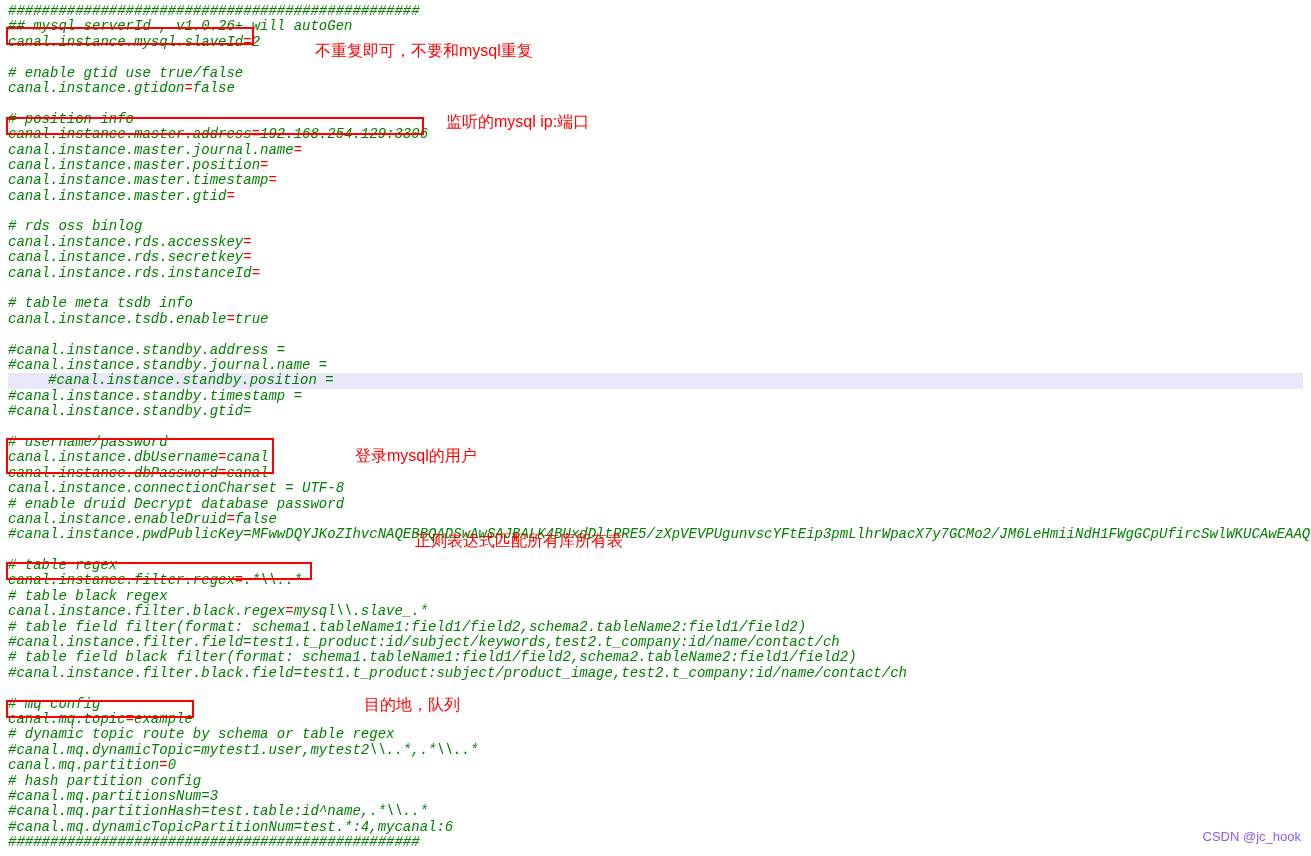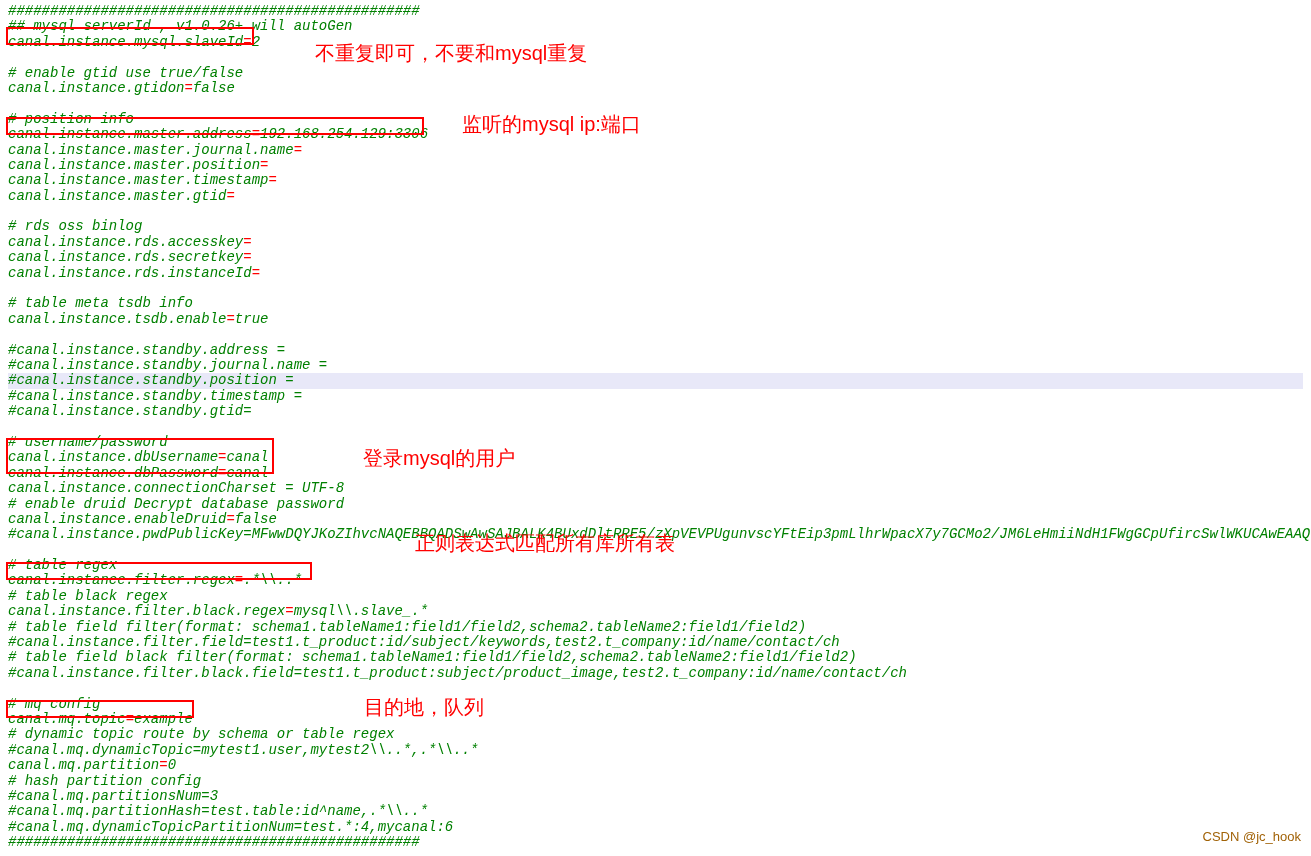--- a/index.html
+++ b/index.html
@@ -10,53 +10,53 @@
     line-height: 1.1;
     background: #ffffff;
     padding: 4px 8px;
     position: relative;
     width: 1311px;
   }
   .line { white-space: pre; color: #008000; }
   .line .k { color: #008000; }
   .line .eq { color: #ff0000; font-style: italic; }
   .line .v { color: #008000; }
-  .hl { background: #e8e8f8; display: inline-block; width: 100%; }
+  .hl { background: #e8e8f8; display: inline-block; width: 100%; padding-left: 40px; }
   .box {
     position: absolute;
     border: 2px solid #ff0000;
     pointer-events: none;
   }
   .ann {
     position: absolute;
     color: #ff0000;
     font-family: "Microsoft YaHei", "SimSun", sans-serif;
     font-style: normal;
-    font-size: 20px;
+    font-size: 16px;
     white-space: nowrap;
   }
   .wm {
     position: absolute;
-    color: #a16207;
+    color: #8b5cf6;
     font-family: Arial, sans-serif;
     font-style: normal;
     font-size: 13px;
   }
 </style>
 </head>
 <body>
 
 <div id="code"><div class="line">#################################################</div><div class="line">## mysql serverId , v1.0.26+ will autoGen</div><div class="line"><span class="k">canal.instance.mysql.slaveId</span><span class="eq">=</span><span class="v">2</span></div><div class="line">&nbsp;</div><div class="line"># enable gtid use true/false</div><div class="line"><span class="k">canal.instance.gtidon</span><span class="eq">=</span><span class="v">false</span></div><div class="line">&nbsp;</div><div class="line"># position info</div><div class="line"><span class="k">canal.instance.master.address</span><span class="eq">=</span><span class="v">192.168.254.129:3306</span></div><div class="line"><span class="k">canal.instance.master.journal.name</span><span class="eq">=</span><span class="v"></span></div><div class="line"><span class="k">canal.instance.master.position</span><span class="eq">=</span><span class="v"></span></div><div class="line"><span class="k">canal.instance.master.timestamp</span><span class="eq">=</span><span class="v"></span></div><div class="line"><span class="k">canal.instance.master.gtid</span><span class="eq">=</span><span class="v"></span></div><div class="line">&nbsp;</div><div class="line"># rds oss binlog</div><div class="line"><span class="k">canal.instance.rds.accesskey</span><span class="eq">=</span><span class="v"></span></div><div class="line"><span class="k">canal.instance.rds.secretkey</span><span class="eq">=</span><span class="v"></span></div><div class="line"><span class="k">canal.instance.rds.instanceId</span><span class="eq">=</span><span class="v"></span></div><div class="line">&nbsp;</div><div class="line"># table meta tsdb info</div><div class="line"><span class="k">canal.instance.tsdb.enable</span><span class="eq">=</span><span class="v">true</span></div><div class="line">&nbsp;</div><div class="line">#canal.instance.standby.address =</div><div class="line">#canal.instance.standby.journal.name =</div><div class="line hl">#canal.instance.standby.position =</div><div class="line">#canal.instance.standby.timestamp =</div><div class="line">#canal.instance.standby.gtid=</div><div class="line">&nbsp;</div><div class="line"># username/password</div><div class="line"><span class="k">canal.instance.dbUsername</span><span class="eq">=</span><span class="v">canal</span></div><div class="line"><span class="k">canal.instance.dbPassword</span><span class="eq">=</span><span class="v">canal</span></div><div class="line">canal.instance.connectionCharset = UTF-8</div><div class="line"># enable druid Decrypt database password</div><div class="line"><span class="k">canal.instance.enableDruid</span><span class="eq">=</span><span class="v">false</span></div><div class="line">#canal.instance.pwdPublicKey=MFwwDQYJKoZIhvcNAQEBBQADSwAwSAJBALK4BUxdDltRRE5/zXpVEVPUgunvscYFtEip3pmLlhrWpacX7y7GCMo2/JM6LeHmiiNdH1FWgGCpUfircSwlWKUCAwEAAQ==</div><div class="line">&nbsp;</div><div class="line"># table regex</div><div class="line"><span class="k">canal.instance.filter.regex</span><span class="eq">=</span><span class="v">.*\\..*</span></div><div class="line"># table black regex</div><div class="line"><span class="k">canal.instance.filter.black.regex</span><span class="eq">=</span><span class="v">mysql\\.slave_.*</span></div><div class="line"># table field filter(format: schema1.tableName1:field1/field2,schema2.tableName2:field1/field2)</div><div class="line">#canal.instance.filter.field=test1.t_product:id/subject/keywords,test2.t_company:id/name/contact/ch</div><div class="line"># table field black filter(format: schema1.tableName1:field1/field2,schema2.tableName2:field1/field2)</div><div class="line">#canal.instance.filter.black.field=test1.t_product:subject/product_image,test2.t_company:id/name/contact/ch</div><div class="line">&nbsp;</div><div class="line"># mq config</div><div class="line"><span class="k">canal.mq.topic</span><span class="eq">=</span><span class="v">example</span></div><div class="line"># dynamic topic route by schema or table regex</div><div class="line">#canal.mq.dynamicTopic=mytest1.user,mytest2\\..*,.*\\..*</div><div class="line"><span class="k">canal.mq.partition</span><span class="eq">=</span><span class="v">0</span></div><div class="line"># hash partition config</div><div class="line">#canal.mq.partitionsNum=3</div><div class="line">#canal.mq.partitionHash=test.table:id^name,.*\\..*</div><div class="line">#canal.mq.dynamicTopicPartitionNum=test.*:4,mycanal:6</div><div class="line">#################################################</div></div>
 
 <div id="overlays">
     <div class="box" style="top: 27px; left: 6px; width: 248px; height: 18px;"></div>
     <div class="box" style="top: 117px; left: 6px; width: 418px; height: 18px;"></div>
     <div class="box" style="top: 438px; left: 6px; width: 268px; height: 36px;"></div>
     <div class="box" style="top: 562px; left: 6px; width: 306px; height: 18px;"></div>
     <div class="box" style="top: 700px; left: 6px; width: 188px; height: 18px;"></div>
     <div class="ann" style="top: 42px; left: 315px;">不重复即可，不要和mysql重复</div>
-    <div class="ann" style="top: 113px; left: 462px;">监听的mysql ip:端口</div>
-    <div class="ann" style="top: 447px; left: 355px; margin-left: 8px;">登录mysql的用户</div>
+    <div class="ann" style="top: 113px; left: 446px;">监听的mysql ip:端口</div>
+    <div class="ann" style="top: 447px; left: 355px;">登录mysql的用户</div>
     <div class="ann" style="top: 532px; left: 415px;">正则表达式匹配所有库所有表</div>
     <div class="ann" style="top: 696px; left: 364px;">目的地，队列</div>
   </div>
 
 <div class="wm" style="right:10px;bottom:10px;">CSDN @jc_hook</div>
 
 </body></html>

